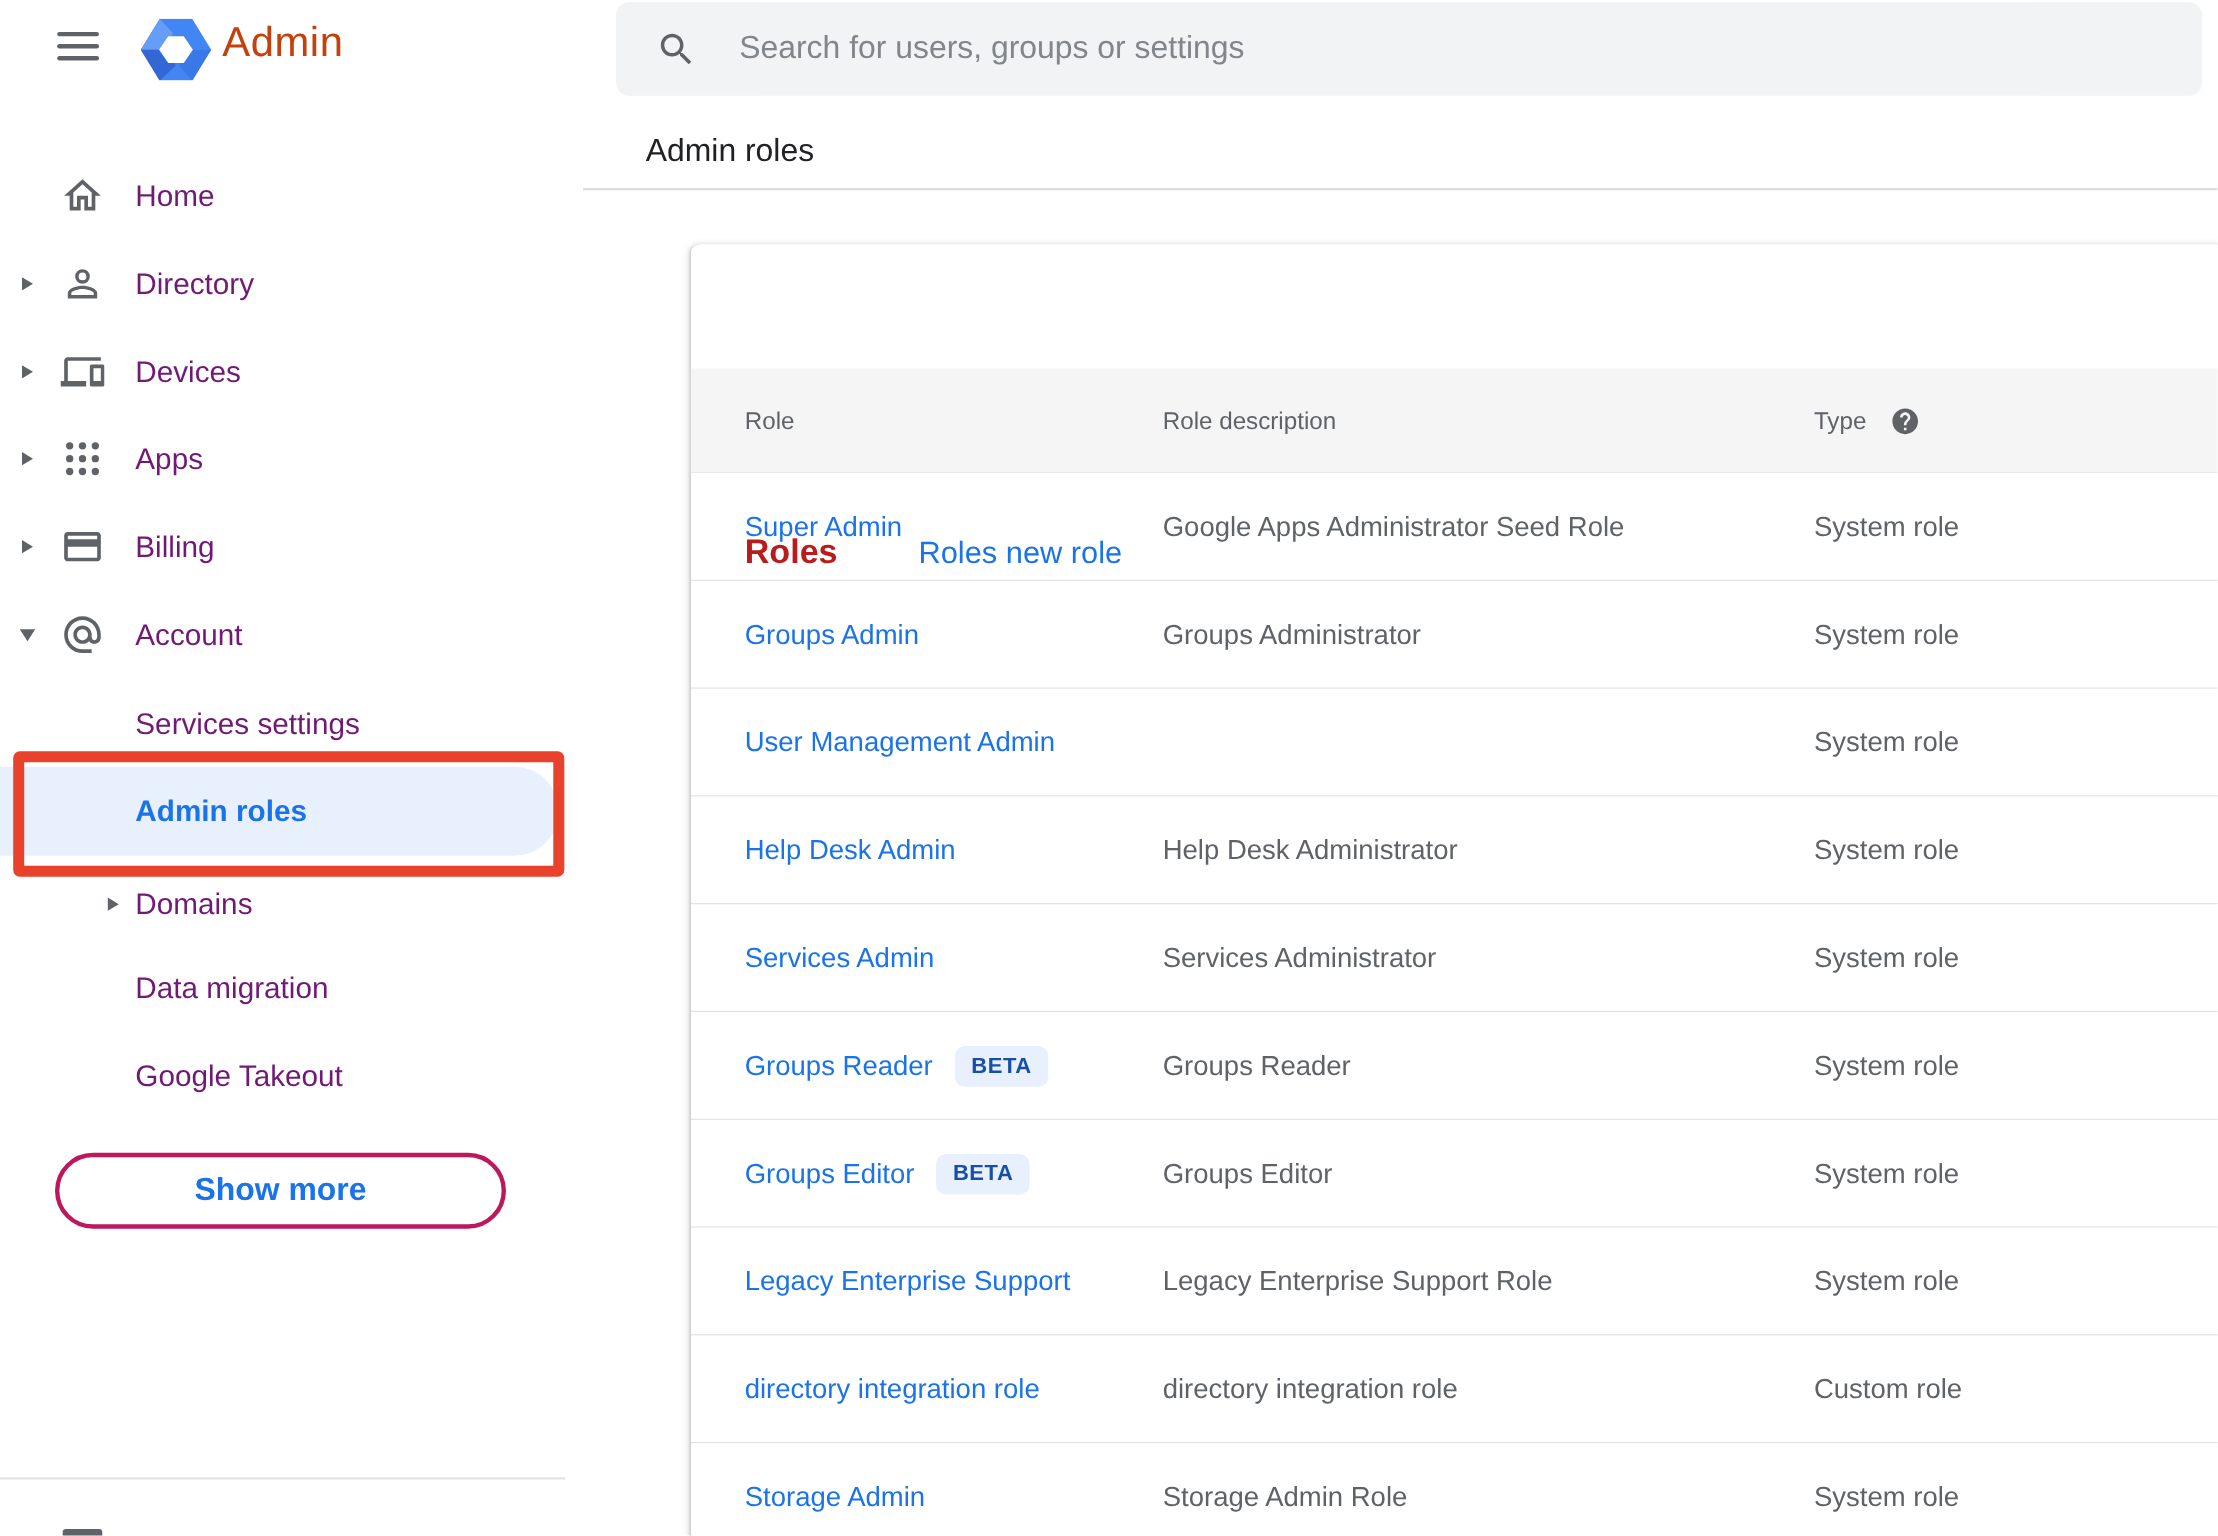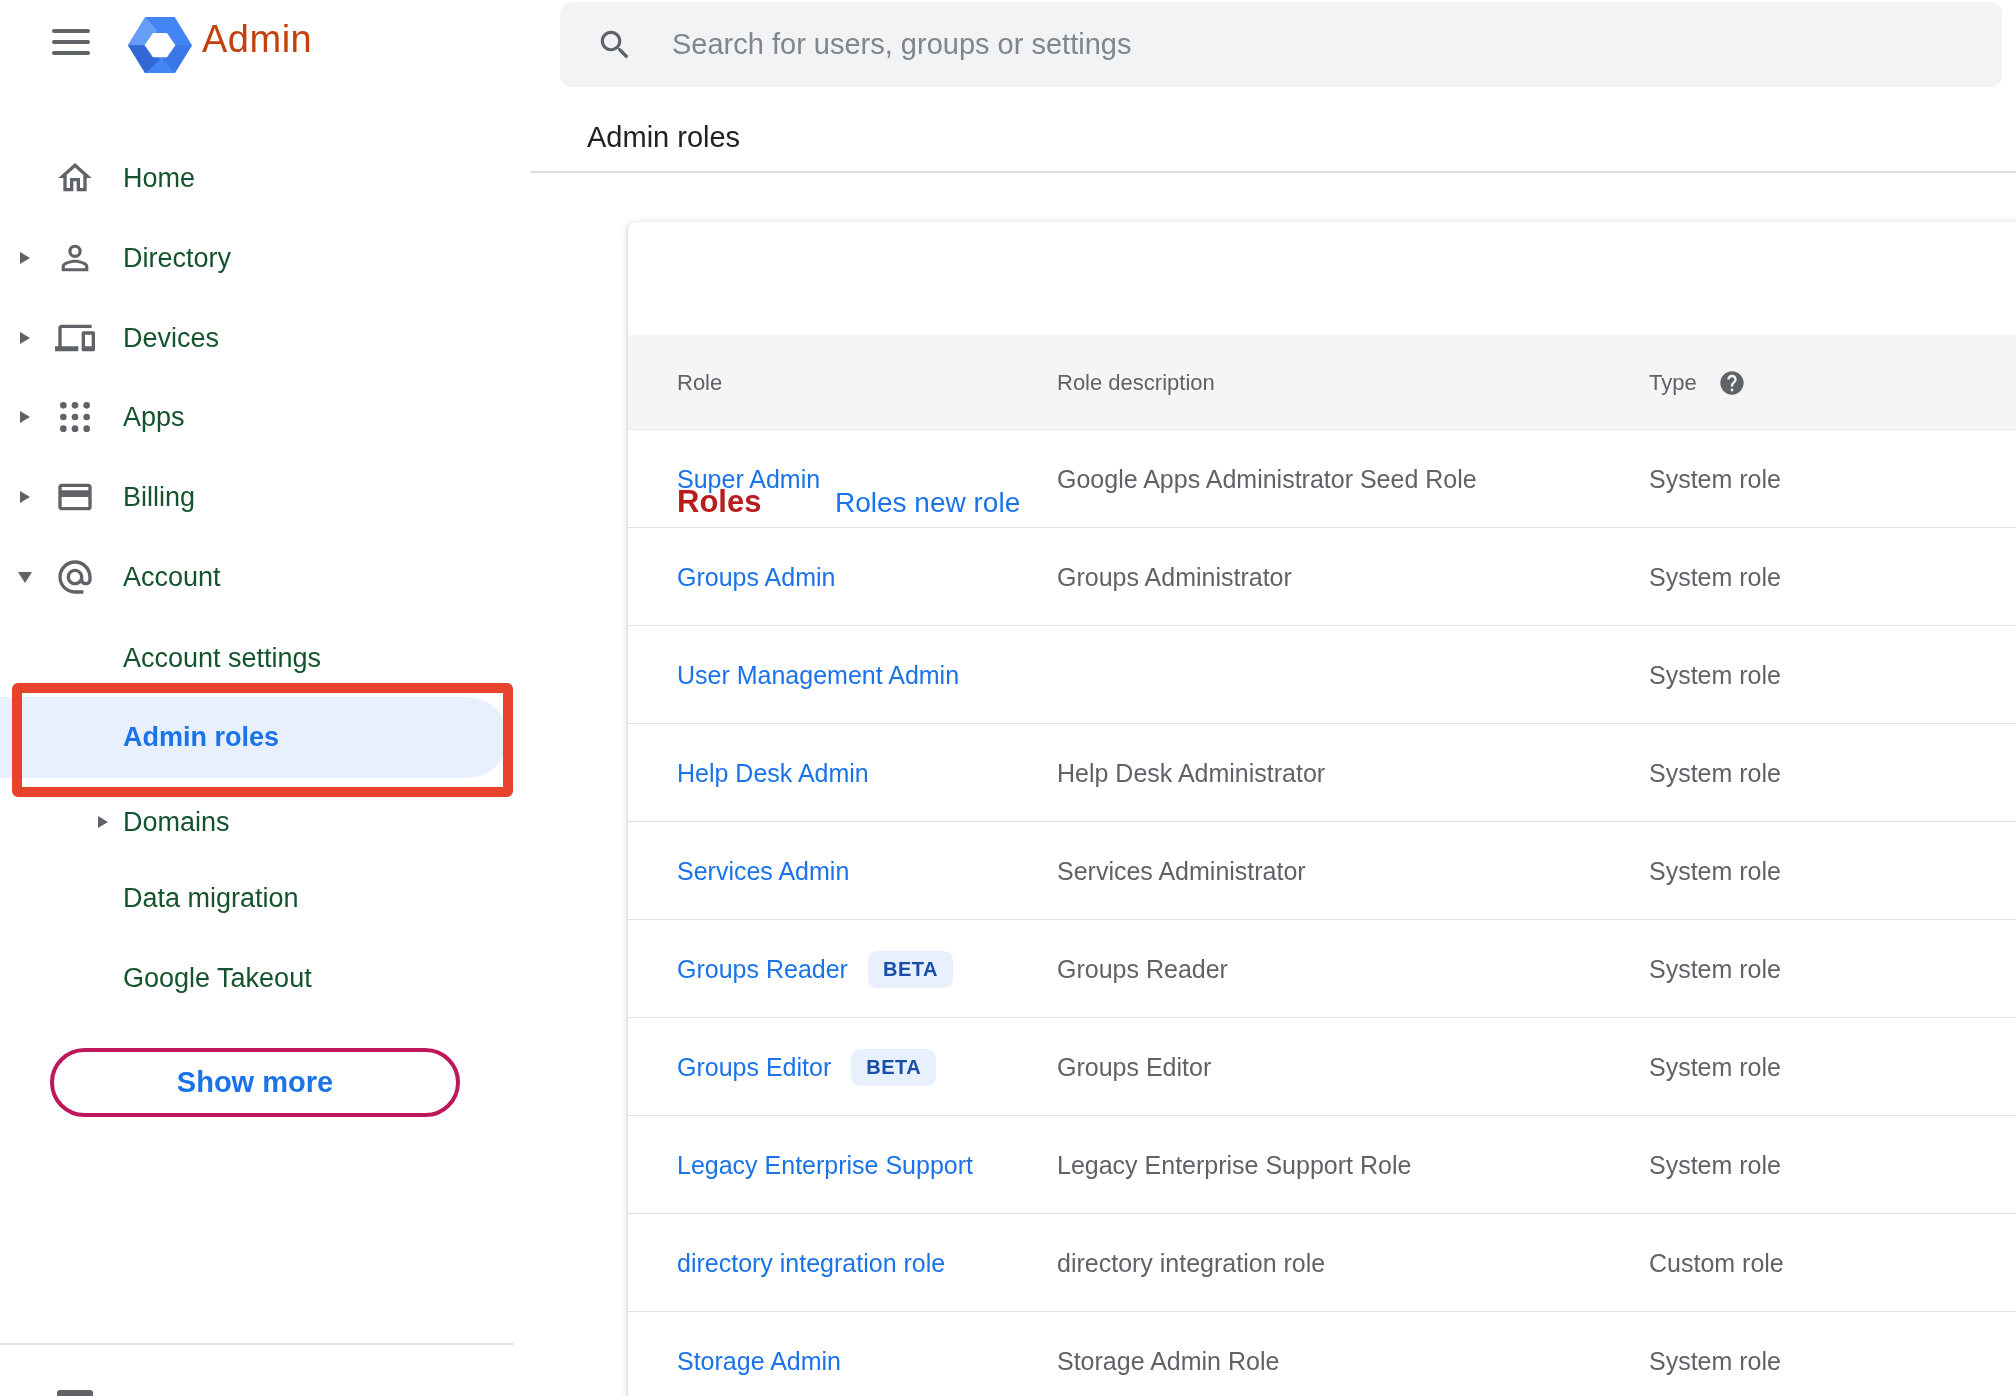--- a/index.html
+++ b/index.html
@@ -20,21 +20,21 @@
 
   
   .sidebar { position:absolute; left:0; top:0; width:514px; height:1396px; background:#fff; }
   .nav-row { position:absolute; left:0; width:514px; height:80px; display:flex; align-items:center; cursor:pointer; }
   .nav-row .arrow-slot { position:absolute; left:14px; width:22px; height:22px; display:flex; align-items:center; justify-content:center; }
   .tri-right { width:0; height:0; border-left:11px solid #5f6368; border-top:7px solid transparent; border-bottom:7px solid transparent; }
   .tri-down  { width:0; height:0; border-top:11px solid #5f6368; border-left:7px solid transparent; border-right:7px solid transparent; }
   .tri-right.small { border-left-width:10px; border-top-width:6px; border-bottom-width:6px; }
   .nav-icon { position:absolute; left:55px; width:40px; height:40px; }
   .nav-icon svg { width:40px; height:40px; fill:#5f6368; }
-  .nav-label { position:absolute; left:123px; font-size:27px; color:#14532d; }
+  .nav-label { position:absolute; left:123px; font-size:27px; color:#701a75; }
   .nav-label.sub-label { left:123px; }
 
   .active-pill { position:absolute; left:0; top:697px; width:508px; height:81px;
     background:#e8f0fe; border-radius:0 41px 41px 0; }
   .active-pill .nav-label { color:#1a73e8; font-weight:bold; }
   .annotation-box { position:absolute; left:12px; top:683px; width:501px; height:114px;
     border:10px solid #e8412c; border-radius:6px; pointer-events:none; z-index:5; }
 
   .show-more { position:absolute; left:50px; top:1048px; width:410px; height:69px;
     background:#fff; border:4px solid #be185d; border-radius:36px;
@@ -173,21 +173,21 @@
       </span>
     <span class="nav-icon">
       <svg viewBox="0 0 24 24">
           <path d="M12 2C6.48 2 2 6.48 2 12s4.48 10 10 10h5v-2h-5c-4.34 0-8-3.66-8-8s3.66-8 8-8 8 3.66 8 8v1.43c0 .79-.71 1.57-1.5 1.57s-1.5-.78-1.5-1.57V12c0-2.76-2.24-5-5-5s-5 2.24-5 5 2.24 5 5 5c1.38 0 2.64-.56 3.54-1.47.65.89 1.77 1.47 2.96 1.47 1.97 0 3.5-1.6 3.5-3.57V12c0-5.52-4.48-10-10-10zm0 13c-1.66 0-3-1.34-3-3s1.34-3 3-3 3 1.34 3 3-1.34 3-3 3z"></path>
         </svg>
     </span>
     <span class="nav-label">Account</span>
   </div>
 
   <div class="nav-row" style="top:618px">
-    <span class="nav-label sub-label">Account settings</span>
+    <span class="nav-label sub-label">Services settings</span>
   </div>
 
   <div class="active-pill">
     <div class="nav-row" style="top:0; height:81px;">
       <span class="nav-label sub-label">Admin roles</span>
     </div>
   </div>
 
   <div class="nav-row" style="top:782px">
     <span class="arrow-slot" style="left:92px;">

